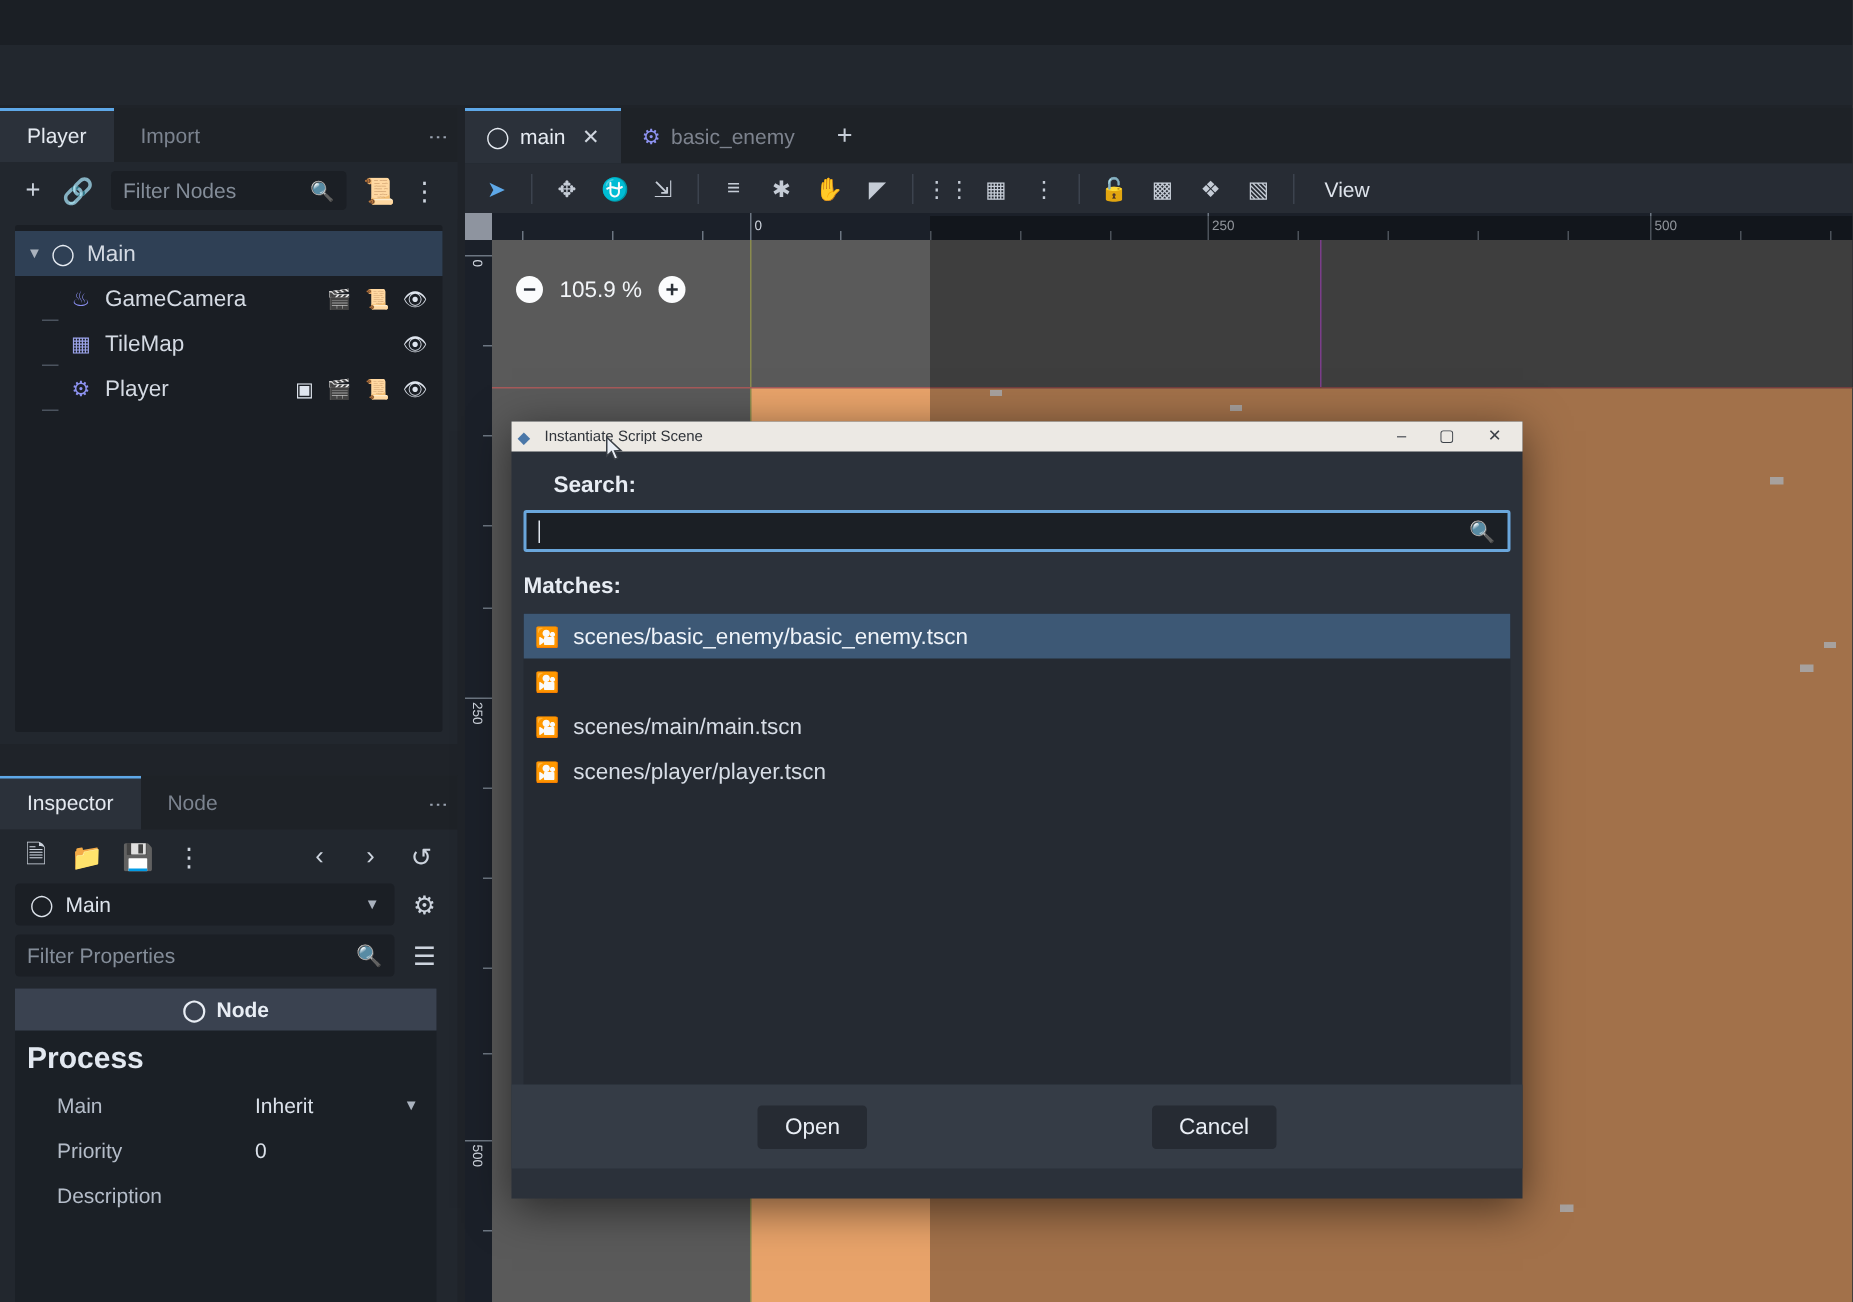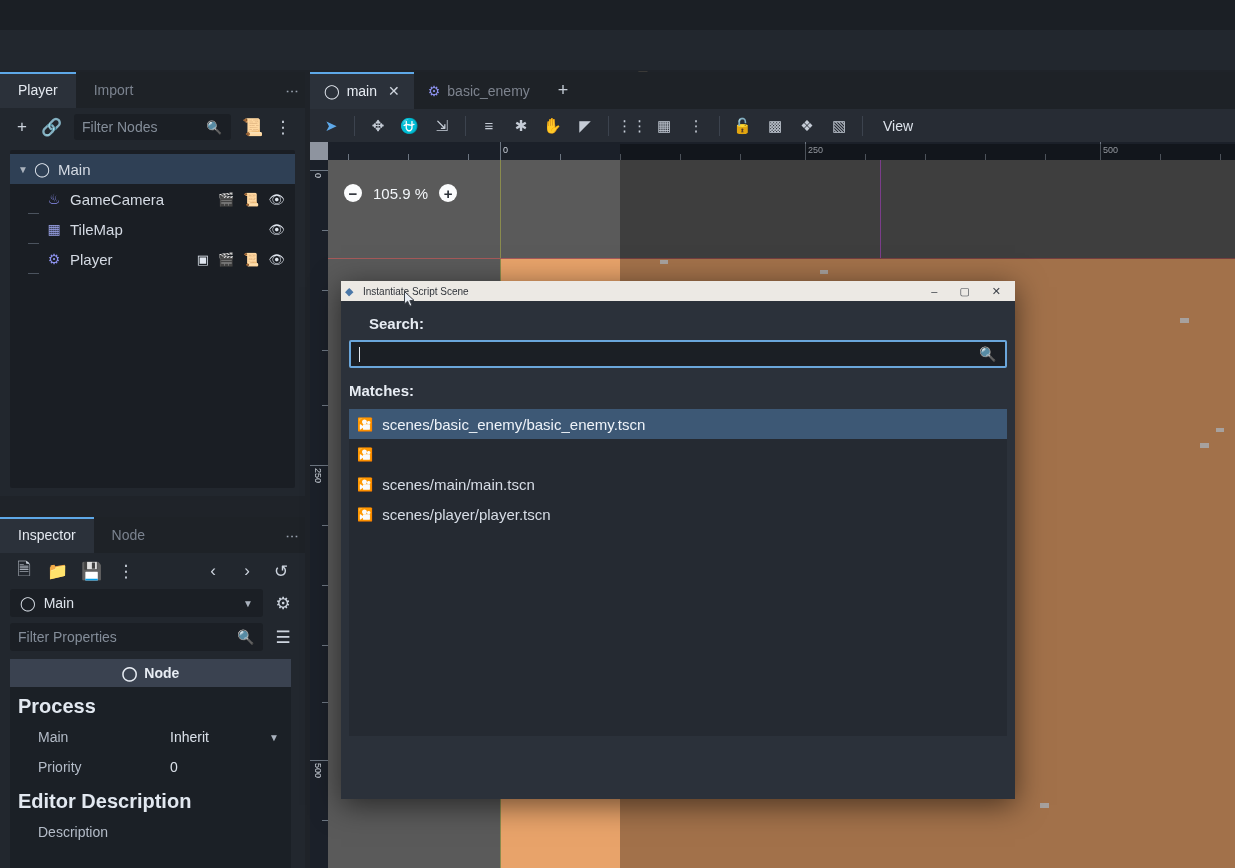--- a/index.html
+++ b/index.html
@@ -425,21 +425,20 @@
         <span>Main</span>
         <span class="prop-val">Inherit</span>
         <span class="prop-chev-right">▼</span>
       </div>
 
       <div class="prop-row">
         <span>Priority</span>
         <span class="prop-val">0</span>
       </div>
 
-      <div class="prop-group">Editor Description</div>
 
       <div class="prop-row">
         <span>Description</span>
       </div>
 
       <div class="desc-box"></div>
     </div>
   </div>
 
   <div class="viewport-area">
@@ -614,20 +613,24 @@
         <div class="match-row">
           <span class="m-ico">🎦</span>
           <span>scenes/main/main.tscn</span>
         </div>
         <div class="match-row">
           <span class="m-ico">🎦</span>
           <span>scenes/player/player.tscn</span>
         </div>
       </div>
 
+      <div class="dlg-footer">
+        <button class="dlg-btn">Open</button>
+        <button class="dlg-btn">Cancel</button>
+      </div>
     </div>
   </div>
 
   <svg class="cursor" viewBox="0 0 12 18">
     <path d="M0.5,0.5 L0.5,13 L3.6,10.2 L5.8,15.2 L7.9,14.3 L5.8,9.6 L10,9.4 Z" fill="#e9eef5" stroke="#3a3f46" stroke-width="1"></path>
   </svg>
 
 </div>
 
 </body></html>

